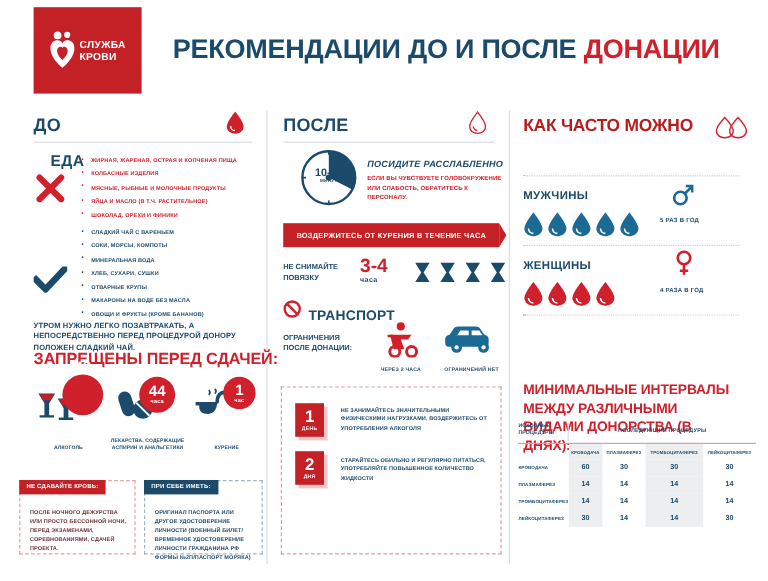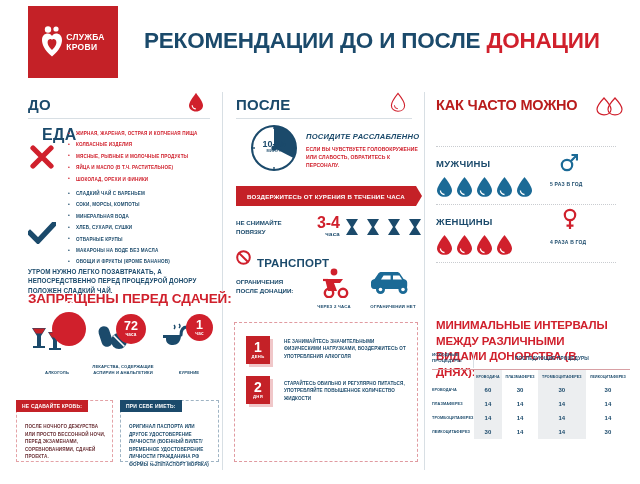--- a/index.html
+++ b/index.html
@@ -34,21 +34,21 @@
 
   .col-head {
     position:absolute; font-size:15px; font-weight:bold; color:#1b4a6b; letter-spacing:.2px;
   }
   .col-rule { position:absolute; height:1px; background:#d8dfe4; }
 
   
   .drop-outline { position:absolute; }
 
   
-  .eda-label { position:absolute; left:28px; top:126px; font-size:16px; font-weight:bold; color:#1b4a6b; letter-spacing:.3px;padding-left:14px;}
+  .eda-label { position:absolute; left:28px; top:126px; font-size:13px; font-weight:bold; color:#1b4a6b; letter-spacing:.3px;padding-left:14px;}
   .cross { position:absolute; left:30px; top:145px; width:24px; height:24px; }
   .check { position:absolute; left:28px; top:222px; width:28px; height:22px; }
 
   .food-list { position:absolute; list-style:none; }
   .food-list li {
     font-size:4.6px; letter-spacing:.15px; line-height:11.4px; font-weight:bold;
     white-space:nowrap; position:relative; padding-left:8px;
   }
   .food-list li:before {
     content:"•"; position:absolute; left:0px; top:-.5px; font-size:5px;
@@ -113,21 +113,21 @@
     position:absolute; left:236px; top:186px; width:180px; height:20px; background:#c42127;
     color:#fff; font-size:6.2px; font-weight:bold; letter-spacing:.2px;
     display:flex; align-items:center; justify-content:center; text-align:center;
   }
   .smoke-banner:after {
     content:""; position:absolute; right:-6px; top:0; border-top:10px solid transparent;
     border-bottom:10px solid transparent; border-left:6px solid #c42127;
   }
 
   .bandage-lbl { position:absolute; left:236px; top:218px; width:64px; font-size:6.2px; line-height:9px; font-weight:bold; color:#1b4a6b;}
-  .bandage-num { position:absolute; left:300px; top:214px; text-align:right; width:40px; }
+  .bandage-num { position:absolute; left:300px; top:214px; text-align:left; width:40px; }
   .bandage-num .big { display:block; font-size:16px; font-weight:bold; color:#d0202c; line-height:17px; }
   .bandage-num .small { display:block; font-size:6px; font-weight:bold; color:#1b4a6b; letter-spacing:.3px; }
   .hourglasses { position:absolute; left:345px; top:218px; display:flex; gap:7px; }
 
   .transport-hd { position:absolute; left:236px; top:250px; display:flex; align-items:flex-end; gap:6px; }
   .transport-hd .t { font-size:11.5px; font-weight:bold; color:#1b4a6b; letter-spacing:.2px; }
   .transport-lbl { position:absolute; left:236px; top:277px; width:66px; font-size:6.2px; line-height:9px; font-weight:bold; color:#1b4a6b; }
   .veh { position:absolute; text-align:center; }
   .veh .cap { font-size:4.3px; font-weight:bold; color:#1b4a6b; letter-spacing:.2px; margin-top:2px; }
   .veh-moto { left:306px; top:268px; width:56px; }
@@ -269,21 +269,21 @@
 
     <div class="banned-item" style="left:66px;">
       <span class="icon">
         <svg width="42" height="34" viewBox="0 0 42 34">
           <rect x="6" y="4" width="11" height="21" rx="5.5" fill="#1b4a6b" transform="rotate(-18 11.5 14.5)"></rect>
           <circle cx="25" cy="19" r="8" fill="#1b4a6b"></circle>
           <path d="M19.5 13.5 L30.5 24.5" stroke="#fff" stroke-width="1.6"></path>
         </svg>
       </span>
       <div class="badge badge-72">
-        <span class="num">72</span>
+        <span class="num">44</span>
         <span class="unit">часа</span>
       </div>
       <div class="banned-cap">ЛЕКАРСТВА, СОДЕРЖАЩИЕ АСПИРИН И АНАЛЬГЕТИКИ</div>
     </div>
 
     <div class="banned-item" style="left:132px;">
       <span class="icon">
         <svg width="42" height="34" viewBox="0 0 42 34">
           <path d="M3 13 h18 c0 7 -4 10 -8 10 c-4 0 -7 -2 -7 -6 v-1 H3 Z" fill="#1b4a6b"></path>
           <path d="M21 13 c0 -6 3 -8 6 -8" stroke="#1b4a6b" stroke-width="3" fill="none" stroke-linecap="round"></path>

